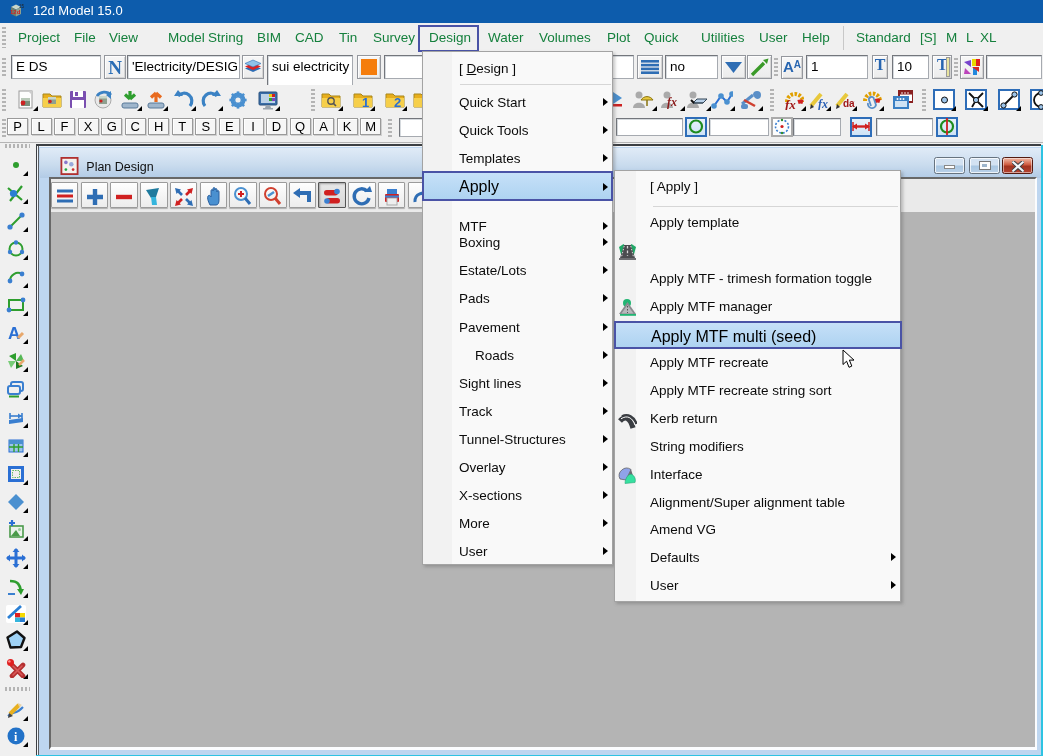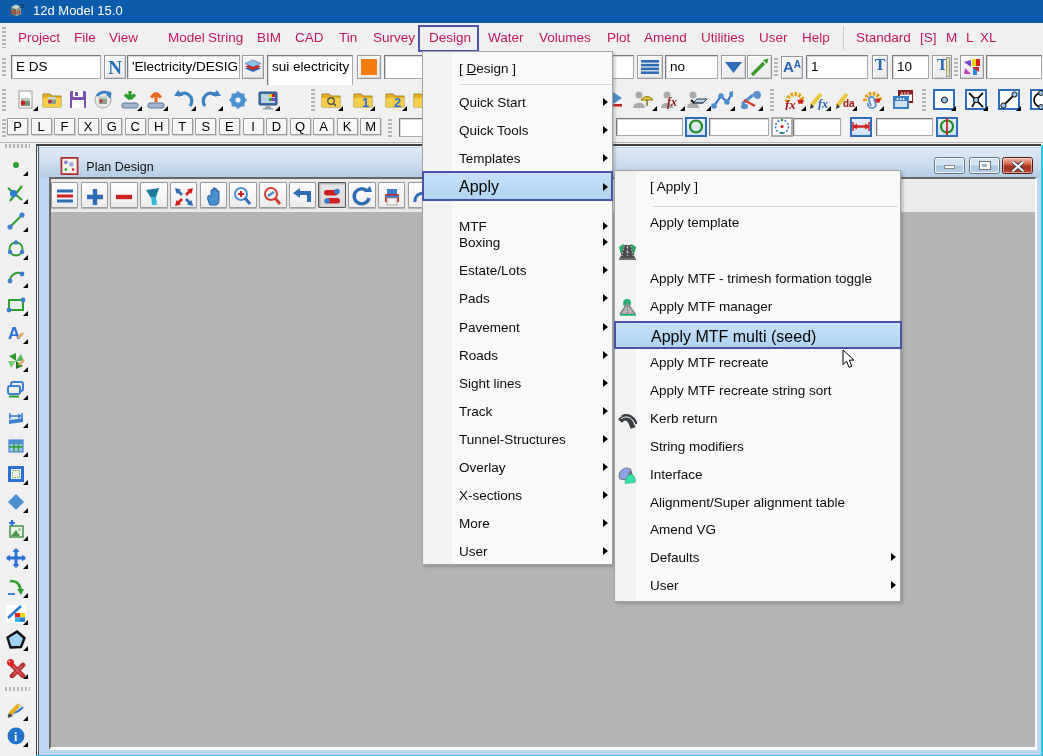--- a/index.html
+++ b/index.html
@@ -3,21 +3,21 @@
 <style>
   * { margin:0; padding:0; box-sizing:border-box; }
   html,body { width:1043px; height:756px; overflow:hidden; }
   body { font-family:"Liberation Sans", sans-serif; background:#f0f0f0; position:relative; }
   .abs { position:absolute; }
   
   #titlebar { left:0; top:0; width:1043px; height:23px; background:#0d5cac; }
   #titlebar .txt { position:absolute; left:33px; top:3px; color:#fff; font-size:13px; }
   
   #menubar { left:0; top:23px; width:1043px; height:29px; background:#f0f0f0; }
-  #menubar span { position:absolute; top:6.5px; font-size:13.5px; color:#be185d; }
+  #menubar span { position:absolute; top:6.5px; font-size:13.5px; color:#15803d; }
   #designbox { position:absolute; left:418px; top:1.5px; width:61px; height:27.5px; border:2.5px solid #4a53a6; }
   .vgrip { position:absolute; width:4px; background-image:repeating-linear-gradient(#b4b4b4 0 2px, #f0f0f0 2px 4px); }
   .hgrip { position:absolute; height:4px; background-image:repeating-linear-gradient(90deg,#b4b4b4 0 2px, #f0f0f0 2px 4px); }
   
   .fld { position:absolute; background:#fff; border:1px solid; border-color:#73767c #a6aab0 #a6aab0 #73767c; box-shadow: inset 1px 1px 0 #d6dade; font-size:13.5px; color:#000; padding:3px 0 0 4px; white-space:nowrap; overflow:hidden; }
   .tbtn { position:absolute; background:linear-gradient(#f7f7f7,#ececec); border:1px solid #94979d; box-shadow: inset 1px 1px 0 #fdfdfd, inset -1px -1px 0 #d4d4d4; }
   .ibtn { position:absolute; }
   .flyout { position:absolute; width:0; height:0; border-left:5px solid transparent; border-bottom:5px solid #000; }
   
   #cyan { left:36px; top:145px; width:1007px; height:611px; background:#2ec3e2; }
@@ -60,21 +60,21 @@
   <span style="left:168px">Model</span>
   <span style="left:208px">String</span>
   <span style="left:257px">BIM</span>
   <span style="left:295px">CAD</span>
   <span style="left:339px">Tin</span>
   <span style="left:373px">Survey</span>
   <span style="left:429px">Design</span>
   <span style="left:488px">Water</span>
   <span style="left:539px">Volumes</span>
   <span style="left:607px">Plot</span>
-  <span style="left:644px">Amend</span>
+  <span style="left:644px">Quick</span>
   <span style="left:701px">Utilities</span>
   <span style="left:759px">User</span>
   <span style="left:802px">Help</span>
   <div style="position:absolute;left:843px;top:3px;width:1px;height:24px;background:#c8c8c8"></div>
   <span style="left:856px">Standard</span>
   <span style="left:920px">[S]</span>
   <span style="left:946px">M</span>
   <span style="left:966px">L</span>
   <span style="left:980px">XL</span>
   <div id="designbox"></div>
@@ -666,21 +666,21 @@
       <span class="marrow" style="right:4px;top:9px"></span>
     </div>
     <div class="mitem" style="top: 233.99px;">
       <span class="lab" style="left:36px">Pads</span>
       <span class="marrow" style="right:4px;top:9px"></span>
     </div>
     <div class="mitem" style="top: 262.06px;">
       <span class="lab" style="left:36px">Pavement</span>
       <span class="marrow" style="right:4px;top:9px"></span>
     </div>
-    <div class="mitem" style="top: 290.13px;">
+    <div class="mitem" style="top: 290.13px; margin-left: 16px;">
       <span class="lab" style="left:36px">Roads</span>
       <span class="marrow" style="right:4px;top:9px"></span>
     </div>
     <div class="mitem" style="top: 318.2px;">
       <span class="lab" style="left:36px">Sight lines</span>
       <span class="marrow" style="right:4px;top:9px"></span>
     </div>
     <div class="mitem" style="top: 346.27px;">
       <span class="lab" style="left:36px">Track</span>
       <span class="marrow" style="right:4px;top:9px"></span>

